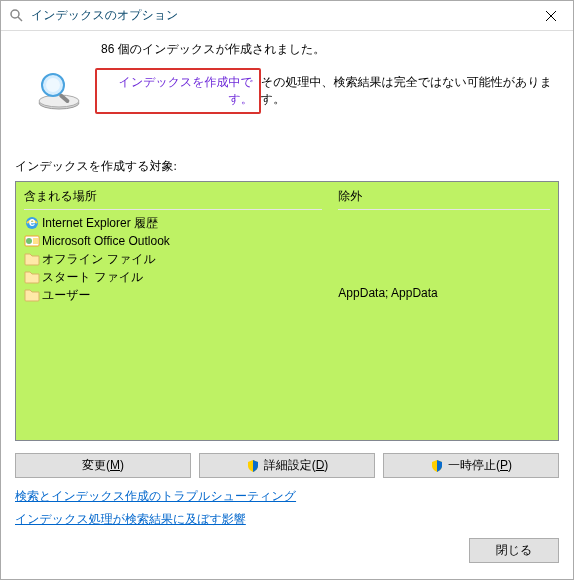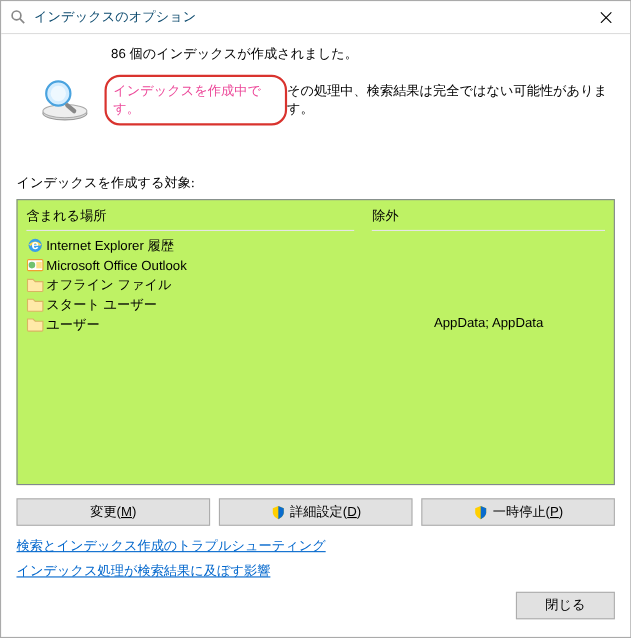--- a/index.html
+++ b/index.html
@@ -8,34 +8,34 @@
   .titlebar { height: 30px; display: flex; align-items: center; padding: 0 0 0 8px; border-bottom: 1px solid #ddd; }
   .titlebar .icon { width: 16px; height: 16px; margin-right: 6px; }
   .titlebar .title { flex: 1; color: #0c4a6e; }
   .close-btn { width: 45px; height: 29px; display: flex; align-items: center; justify-content: center; cursor: pointer; }
   
   .content { padding: 10px 14px; }
   .count { color: #000; margin-bottom: 10px; margin-left: 86px; }
   
   .status-row { display: flex; align-items: center; margin-top: 6px; }
   .search-icon { width: 48px; height: 40px; margin: 0 12px 0 20px; flex-shrink: 0; }
-  .highlight { border: 2px solid #d9332e; padding: 4px 6px; border-radius: 14px; color: #ec4899; }
+  .highlight { border: 2px solid #d9332e; padding: 4px 6px; border-radius: 2px; color: #6d28d9; text-align: right; }
   .status-rest { color: #000; }
   
   .label-targets { margin-top: 44px; color: #000; font-family: Liberation Serif, serif; }
   
   .list-frame { border: 1px solid #828790; margin-top: 6px; height: 260px; background: #bef264; display: flex; }
   .col { padding: 6px 8px; }
   .col-left { width: 58%; }
   .col-right { width: 42%; }
   .col-header { border-bottom: 1px solid #e5e5e5; padding-bottom: 4px; margin-bottom: 4px; color: #000; }
   .row { display: flex; align-items: center; height: 18px; gap: 2px; }
   .row .ficon { width: 16px; height: 16px; flex-shrink: 0; }
   .row .txt { color: #000; }
-  .exclude-val { color: #000; margin-top: 76px; text-align: center; }
+  .exclude-val { color: #000; margin-top: 76px; }
   
   .btns { display: flex; gap: 8px; margin-top: 12px; }
   .btn { flex: 1; height: 25px; border: 1px solid #adadad; background: #e1e1e1; display: flex; align-items: center; justify-content: center; gap: 4px; cursor: pointer; }
   .shield { width: 14px; height: 14px; }
   
   .links { margin-top: 10px; }
   .link { color: #0066cc; text-decoration: underline; cursor: pointer; display: block; margin-bottom: 6px; }
   
   .footer { display: flex; justify-content: flex-end; margin-top: 10px; }
   .close-action { width: 90px; height: 25px; border: 1px solid #adadad; background: #e1e1e1; display: flex; align-items: center; justify-content: center; cursor: pointer; }
@@ -104,21 +104,21 @@
           <div class="row">
             <span class="ficon"><svg viewBox="0 0 16 16">
                 <path d="M1 3 h5 l2 2 h7 v8 a1 1 0 0 1 -1 1 h-12 a1 1 0 0 1 -1 -1 z" fill="#ffe9a8" stroke="#d9b562"></path>
               </svg></span>
             <span class="txt">オフライン ファイル</span>
           </div>
           <div class="row">
             <span class="ficon"><svg viewBox="0 0 16 16">
                 <path d="M1 3 h5 l2 2 h7 v8 a1 1 0 0 1 -1 1 h-12 a1 1 0 0 1 -1 -1 z" fill="#ffe9a8" stroke="#d9b562"></path>
               </svg></span>
-            <span class="txt">スタート ユーザー</span>
+            <span class="txt">スタート ファイル</span>
           </div>
           <div class="row">
             <span class="ficon"><svg viewBox="0 0 16 16">
                 <path d="M1 3 h5 l2 2 h7 v8 a1 1 0 0 1 -1 1 h-12 a1 1 0 0 1 -1 -1 z" fill="#ffe9a8" stroke="#d9b562"></path>
               </svg></span>
             <span class="txt">ユーザー</span>
           </div>
         </div>
     </div>
     <div class="col col-right">

